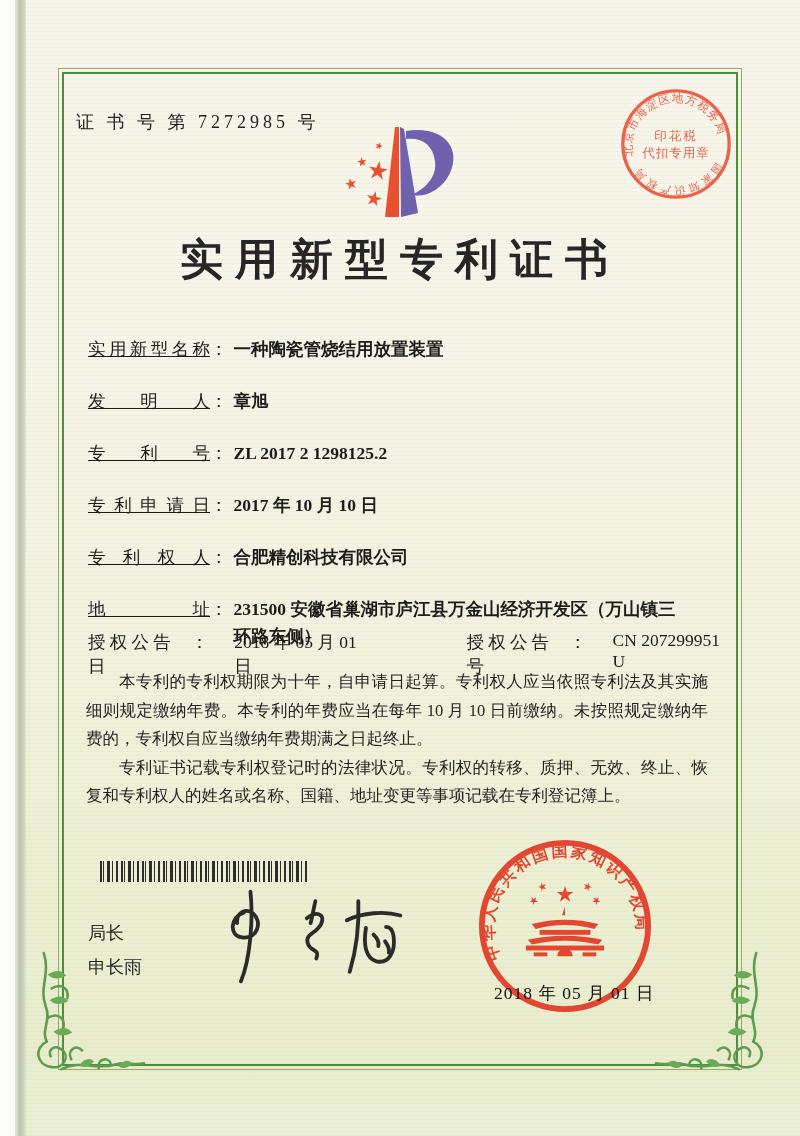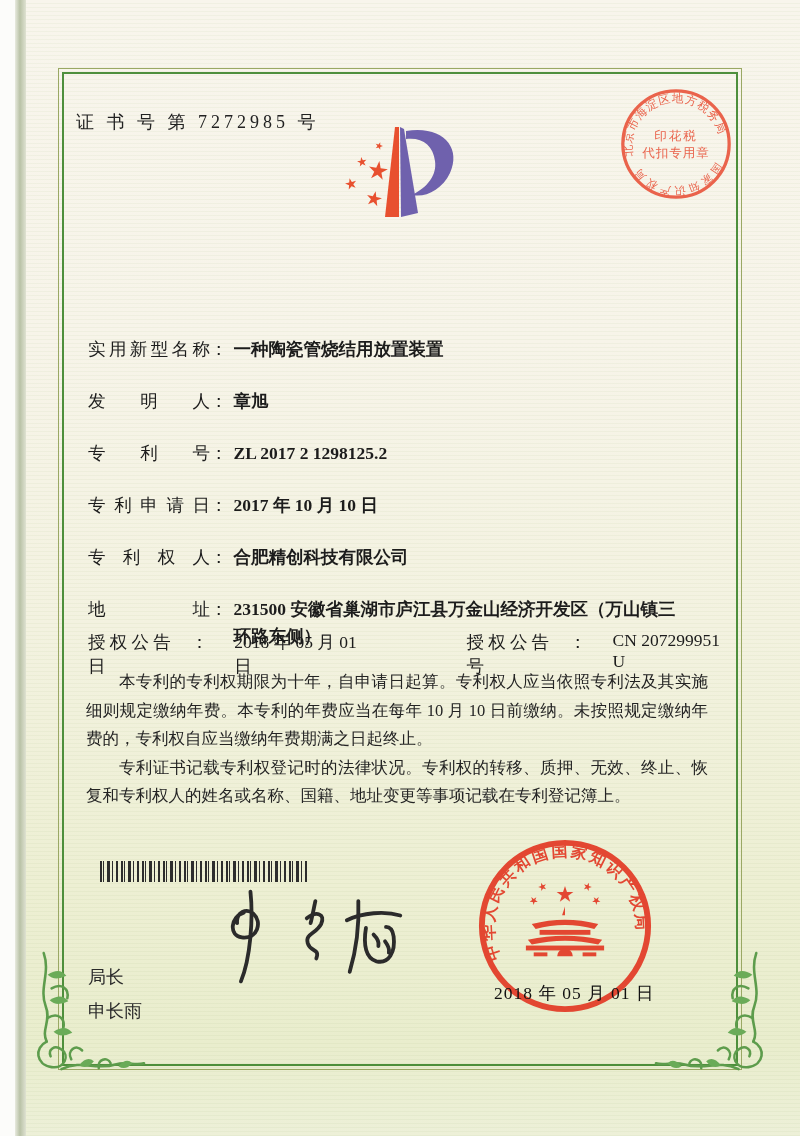--- a/index.html
+++ b/index.html
@@ -37,40 +37,40 @@
   
   .content { position:absolute; inset:0; z-index:10; color:#1c1c1c; }
   .cert-no { position:absolute; left:76px; top:110px; font-size:18px; letter-spacing:4px; color:#222; }
   .logo { position:absolute; left:330px; top:113px; width:150px; height:130px; }
   .title {
     position:absolute; left:0; right:0; top:231px; text-align:center;
     font-size:43px; font-weight:bold; letter-spacing:12px; color:#262626;
   }
   .fields { position:absolute; left:88px; top:336px; right:86px; font-size:17.5px; }
   .field-row { display:flex; margin-bottom:25px; line-height:27px; }
-  .field-label { display:inline-block; width:122px; text-align:justify; text-align-last:justify; flex:none; }
+  .field-label { display:inline-block; width:122px; text-align:justify; text-align-last:justify; flex:none;text-decoration:underline; }
   .field-colon { flex:none; margin-right:6px; }
   .field-value { max-width:452px;font-weight:bold; }
   .grant-row { position:absolute; left:88px; top:630px; right:70px; display:flex; font-size:17.5px; }
   .grant-pair { display:flex;gap:20px; }
   .grant-pair.right { margin-left:96px; }
   .grant-label { display:inline-block; text-align:justify; }
   .paras { position:absolute; left:86px; right:92px; top:668px; font-size:16.5px; line-height:28.5px; color:#242424; text-align:justify; }
   .paras p { text-indent:2em; }
   .barcode {
     position:absolute; left:100px; top:861px; width:210px; height:21px;
     background:repeating-linear-gradient(90deg,
       #2d2d2d 0 2px, rgba(0,0,0,0) 2px 3px,
       #2d2d2d 3px 4px, rgba(0,0,0,0) 4px 7px,
       #2d2d2d 7px 10px, rgba(0,0,0,0) 10px 12px,
       #2d2d2d 12px 13px, rgba(0,0,0,0) 13px 16px,
       #2d2d2d 16px 18px, rgba(0,0,0,0) 18px 21px);
   }
   .signer { position:absolute; left:88px; top:916px; font-size:18px; line-height:34px;
-    font-family:"Liberation Sans","DejaVu Sans",sans-serif; color:#2a2a2a;margin-top:44px; }
+    font-family:"Liberation Sans","DejaVu Sans",sans-serif; color:#2a2a2a; }
   .signature-svg { position:absolute; left:205px; top:884px; width:215px; height:105px; }
   .seal { position:absolute; left:477px; top:838px; width:176px; height:176px; mix-blend-mode:multiply; opacity:.93; }
   .seal-date { position:absolute; left:494px; top:981px; font-size:17.5px; letter-spacing:1px; color:#111; z-index:12; }
   .stamp { position:absolute; left:618px; top:86px; width:116px; height:116px; mix-blend-mode:multiply; opacity:.9; }
   .footer { position:absolute; left:0; right:0; top:1036px; text-align:center; font-size:14.5px; letter-spacing:2px; color:#333; }
   svg text { font-family:"Liberation Serif","DejaVu Serif",serif; }
 </style>
 </head>
 <body>
 
@@ -130,20 +130,21 @@
       <path d="M76,18 C112,12 132,34 120,60 C112,77 95,85 82,82 C98,74 107,62 105,48 C103,32 92,24 76,26 Z" fill="#6f61ad"></path>
       <g fill="#e8502f">
         <use href="#st" transform="translate(49,33) scale(4) rotate(18)"></use>
         <use href="#st" transform="translate(32,49) scale(5) rotate(-10)"></use>
         <use href="#st" transform="translate(48,58) scale(10) rotate(8)"></use>
         <use href="#st" transform="translate(21,71) scale(6) rotate(-14)"></use>
         <use href="#st" transform="translate(44,86) scale(8) rotate(12)"></use>
       </g>
     </svg>
 
+    <div class="title">实用新型专利证书</div>
 
     <svg class="stamp" viewBox="0 0 120 120">
       <circle cx="60" cy="60" r="55" fill="none" stroke="#e8533a" stroke-width="3.4"></circle>
       <defs>
         <path id="stampTop" d="M 16,76 A 46,46 0 1 1 104,76"></path>
         <path id="stampBot" d="M 104,72 A 46,46 0 0 1 16,72"></path>
       </defs>
       <text font-size="12" fill="#e8533a" letter-spacing="1">
         <textPath href="#stampTop" startOffset="2%">北京市海淀区地方税务局</textPath>
       </text>

